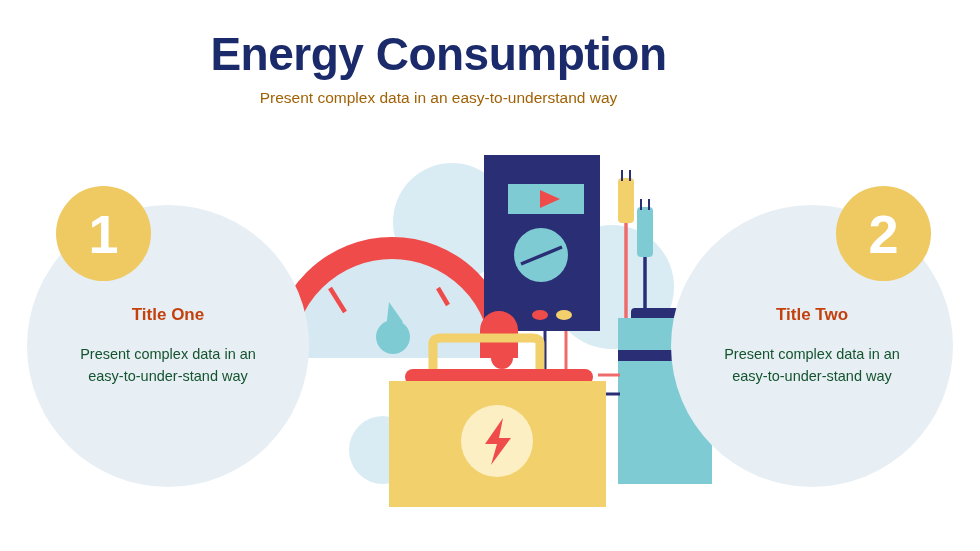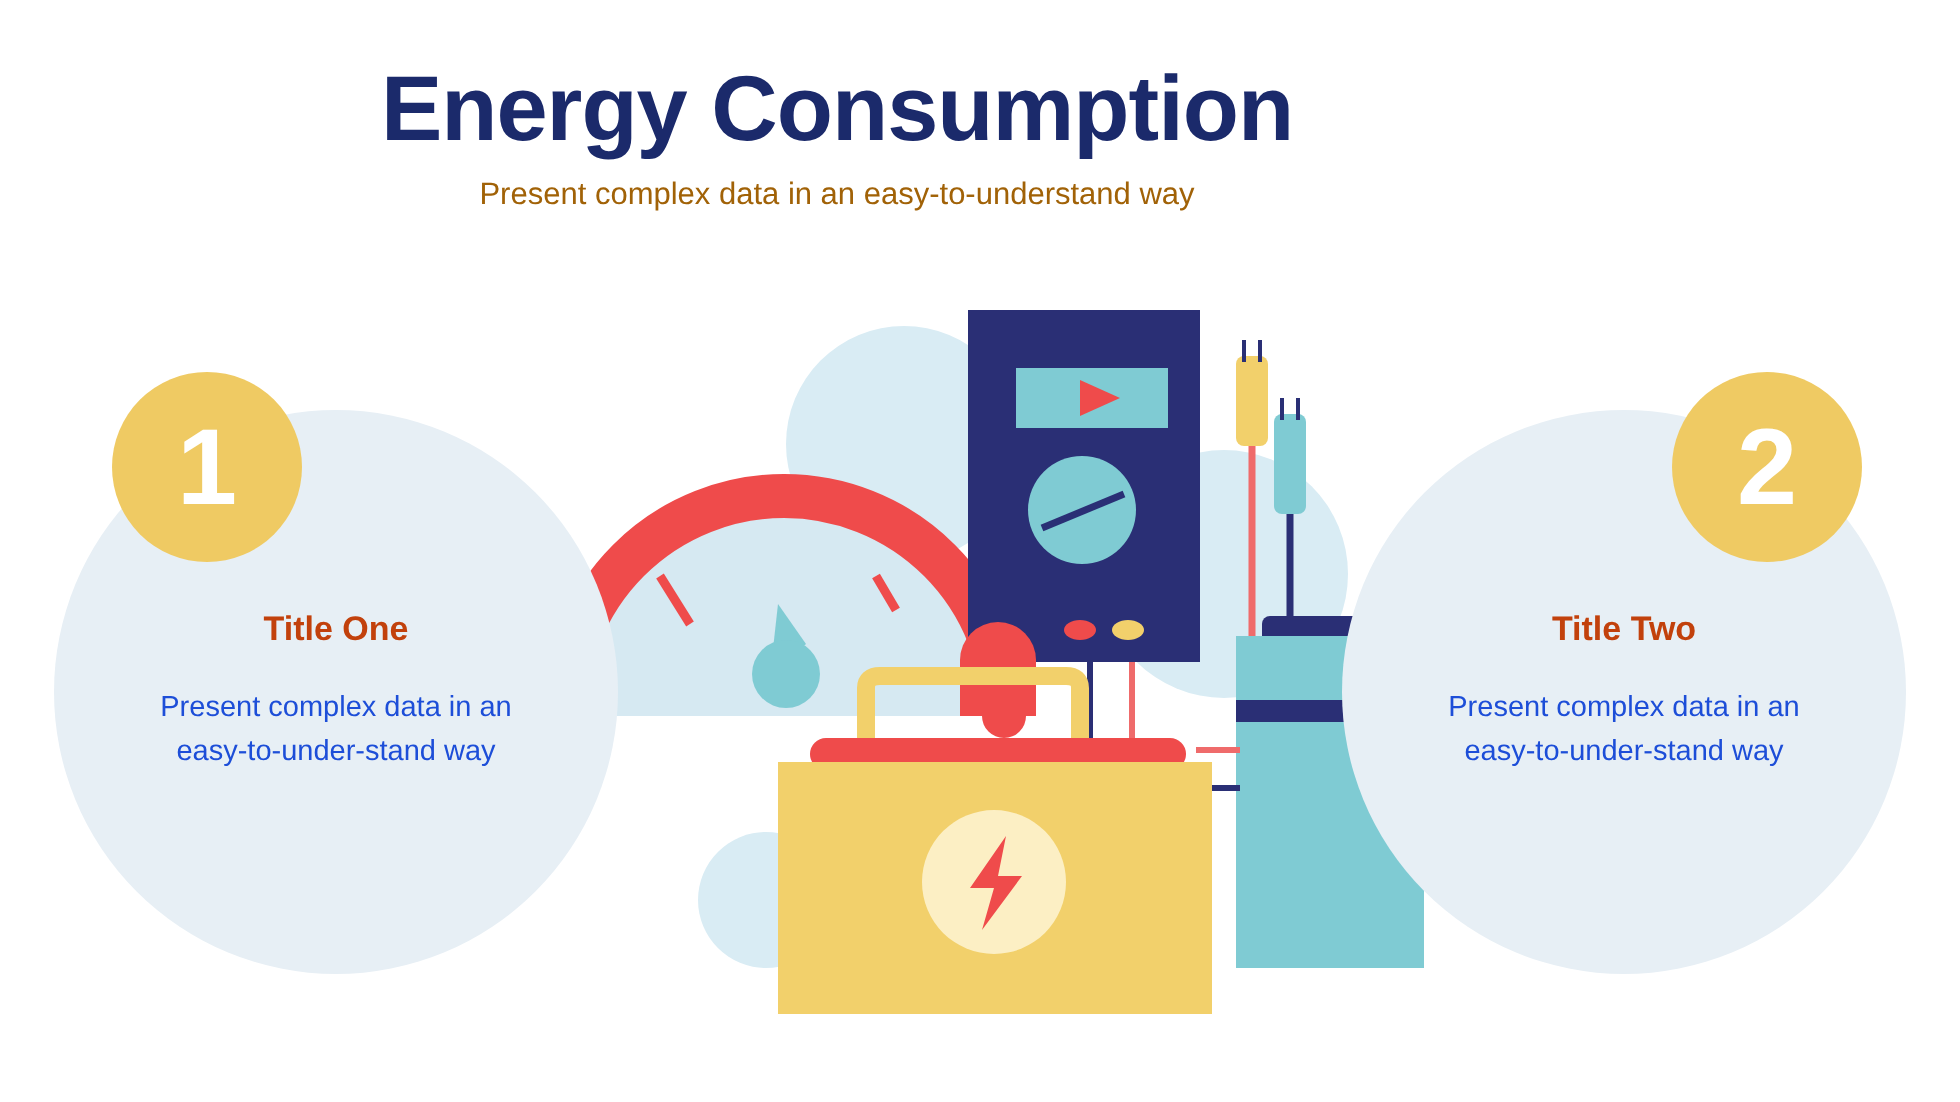--- a/index.html
+++ b/index.html
@@ -18,20 +18,21 @@
     overflow: hidden;
   }
 
   
   #header {
     position: absolute;
     left: 0;
     top: 30px;
     width: 837px;
     text-align: center;
+    padding-left: 20px;
   }
   #slide-title {
     font-size: 46px;
     font-weight: bold;
     color: #1b2a6b;
     letter-spacing: -0.5px;
     line-height: 1.05;
     margin: 0;
   }
   #slide-subtitle {
@@ -61,21 +62,21 @@
     text-align: center;
   }
   .panel-heading {
     font-size: 17px;
     font-weight: bold;
     color: #c2410c;
     margin: 0 0 18px 0;
   }
   .panel-body {
     font-size: 14.5px;
-    color: #1d4ed8;
+    color: #14532d;
     line-height: 1.52;
     width: 200px;
     margin: 0 auto;
   }
 
   .badge {
     position: absolute;
     width: 95px;
     height: 95px;
     border-radius: 50%;

